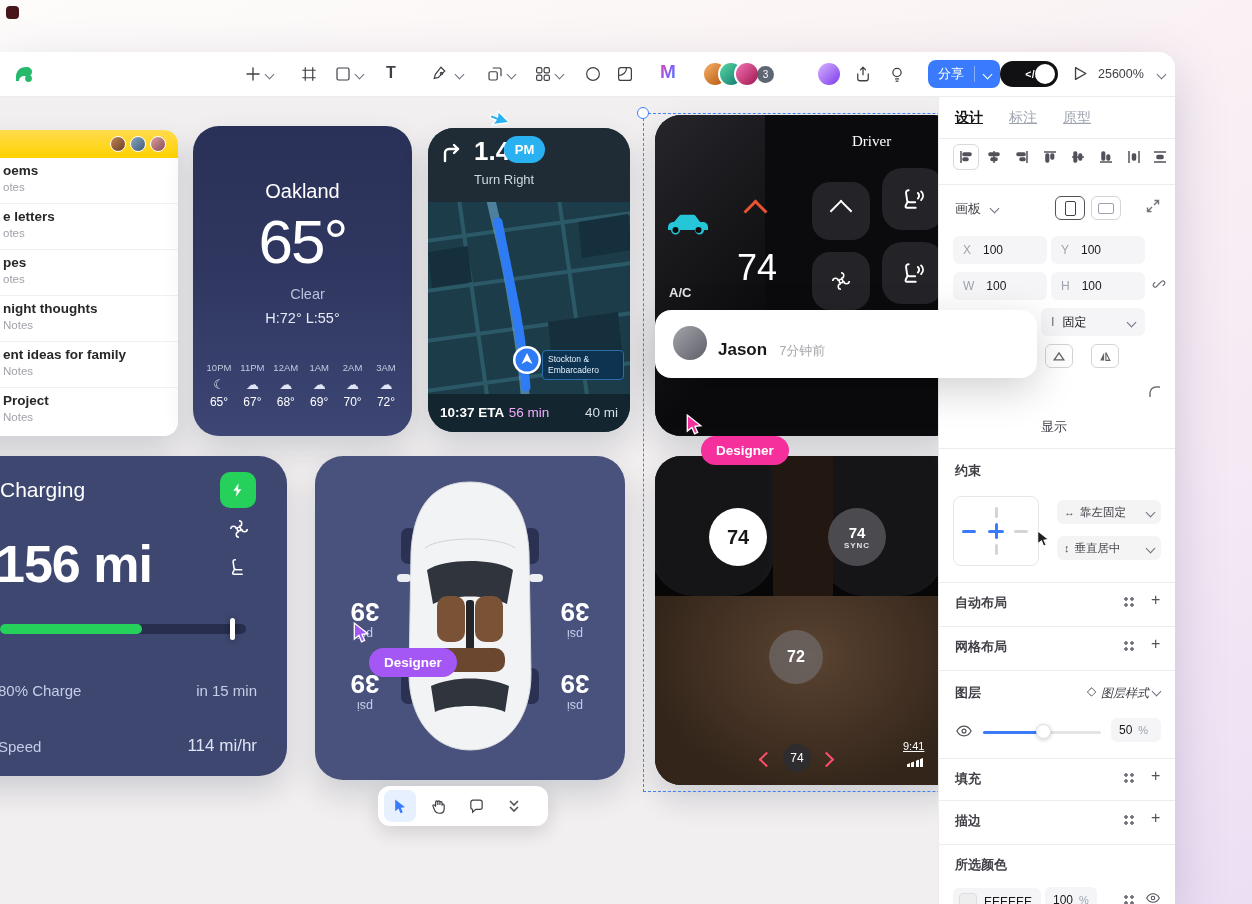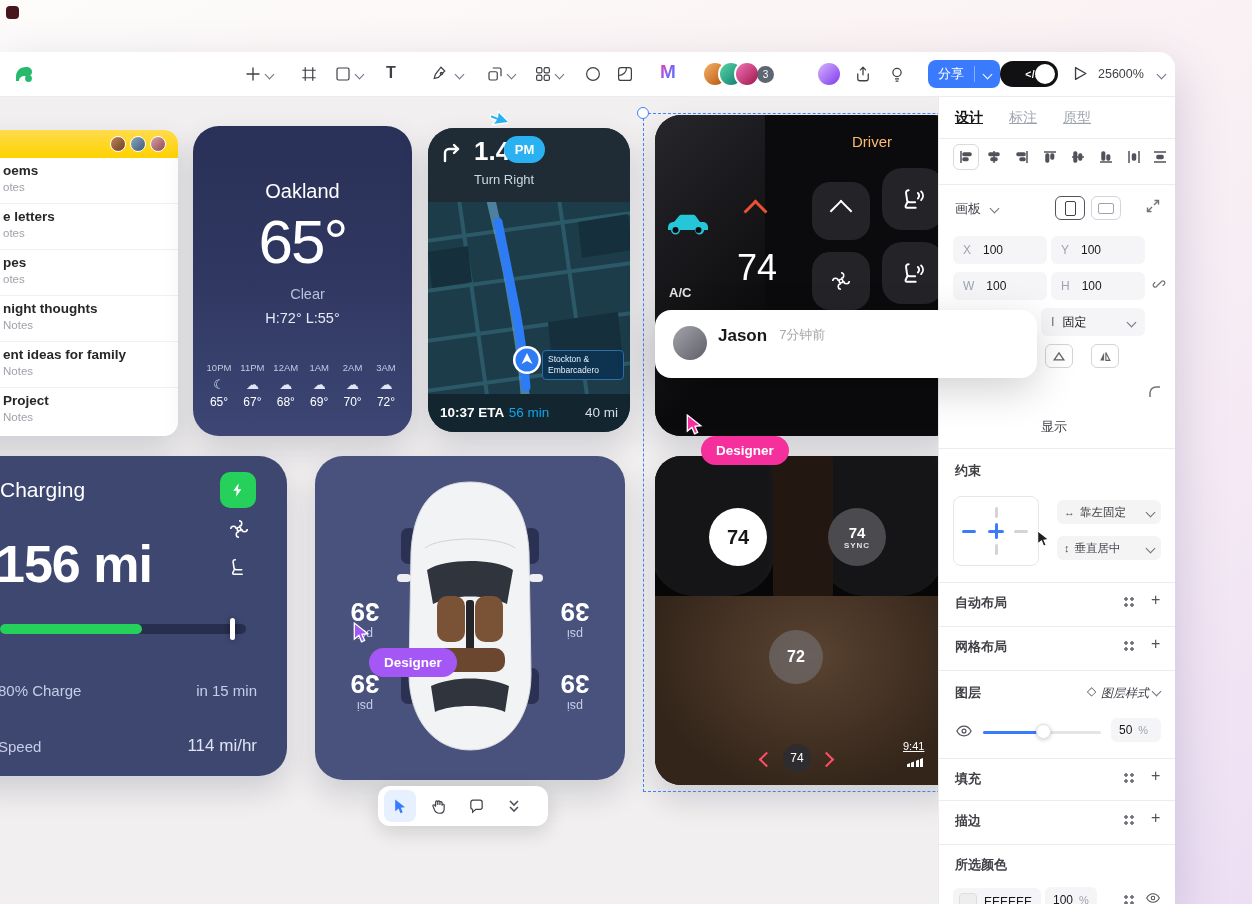--- a/index.html
+++ b/index.html
@@ -61,33 +61,33 @@
   .w-time{font-size:9.5px;color:#c3c9e0;}
   .w-icn{font-size:13px;color:#dfe5f5;margin:4px 0 3px;}
   .w-t{font-size:12px;color:#fff;}
   
   .nav{left:428px;top:32px;width:202px;height:304px;background:#16333f;overflow:hidden;color:#fff;}
   .nav-banner{position:absolute;left:0;top:0;right:0;height:74px;background:#1f2c35;z-index:3;}
   .nav-dist{position:absolute;left:46px;top:8px;font-size:26px;font-weight:700;}
   .nav-instr{position:absolute;left:46px;top:44px;font-size:13px;color:#cdd6dd;}
   .nav-bottom{position:absolute;left:0;bottom:0;right:0;height:38px;background:#132630;z-index:3;}
   .nav-eta{position:absolute;left:12px;top:11px;font-size:13.5px;font-weight:600;}
-  .nav-min{position:absolute;left:0;right:0;top:11px;text-align:center;font-size:13.5px;color:#0ea5e9;}
+  .nav-min{position:absolute;left:0;right:0;top:11px;text-align:center;font-size:13.5px;color:#f0abfc;}
   .nav-mi{position:absolute;right:12px;top:11px;font-size:13.5px;color:#d6dee5;}
   .street-label{position:absolute;left:114px;top:222px;width:70px;background:#0e3350;
                 border:1px solid #2e6da8;border-radius:4px;padding:3px 5px;z-index:2;
                 font-size:8.5px;line-height:11px;color:#e3f0fb;}
   .pm-badge{position:absolute;left:504px;top:40px;width:41px;height:27px;border-radius:14px;
             background:#29b1f2;color:#fff;font-size:13px;font-weight:700;display:flex;
             align-items:center;justify-content:center;z-index:6;}
   
   .driver{left:655px;top:19px;width:305px;height:321px;background:#0b0b0d;overflow:hidden;border-radius:26px;}
   .driver-photo{position:absolute;left:0;top:0;width:110px;height:321px;
                 background:linear-gradient(135deg,#26262b,#0b0b0d 75%);}
-  .driver-lbl{position:absolute;left:197px;top:18px;font-size:15px;color:#fdba74;}
+  .driver-lbl{position:absolute;left:197px;top:18px;font-size:15px;color:#ffffff;font-family:Liberation Serif, serif;}
   .ac-lbl{position:absolute;left:14px;top:170px;font-size:13px;font-weight:600;color:#e4e4e7;}
   .chev-up{display:inline-block;width:14px;height:14px;border-style:solid;border-color:#ea5230;
            border-width:3px 3px 0 0;transform:rotate(-45deg);}
   .drv-temp{position:absolute;left:82px;top:132px;font-size:36px;font-weight:500;color:#fff;}
   .drv-btn{position:absolute;background:#242428;border-radius:18px;display:flex;
            align-items:center;justify-content:center;}
   
   .selection{position:absolute;left:643px;top:17px;width:470px;height:677px;
              border:1.5px dashed #3f82f8;pointer-events:none;z-index:5;}
   .sel-dot{position:absolute;left:637px;top:11px;width:10px;height:10px;border-radius:50%;
@@ -163,21 +163,21 @@
   .slider-handle{position:absolute;left:97px;top:628px;width:15px;height:15px;border-radius:50%;background:#fff;
                  border:1px solid #e0e0e3;box-shadow:0 1px 4px rgba(0,0,0,.2);box-sizing:border-box;}
   .val-box{position:absolute;height:24px;background:#f5f5f7;border-radius:6px;display:flex;
            align-items:center;padding:0 8px;box-sizing:border-box;}
   .val-box .v{font-size:12px;color:#18181b;}
   .val-box .u{font-size:11px;color:#9ca3af;margin-left:6px;}
   .swatch{width:18px;height:18px;border-radius:4px;background:#eee;border:1px solid #ddd;box-sizing:border-box;}
   
   .popup{position:absolute;left:655px;top:258px;width:382px;border-radius:16px;background:#fff;
          box-shadow:0 12px 40px rgba(0,0,0,.18);z-index:30;padding:16px 18px 18px;box-sizing:border-box;}
-  .pp-head{display:flex;align-items:flex-start;}
+  .pp-head{display:flex;align-items:flex-end;}
   .pp-av{width:34px;height:34px;border-radius:50%;background:linear-gradient(135deg,#a3a3ab,#5f5f68);margin-right:11px;}
   .pp-name{font-size:17px;font-weight:700;color:#18181b;}
   .pp-time{font-size:13px;color:#a8a8ad;margin-left:12px;}
   .pp-body{margin-left:45px;margin-top:5px;font-size:15.5px;color:#1f1f23;line-height:27px;}
   .name-badge{position:absolute;height:29px;border-radius:15px;color:#fff;font-size:13.5px;font-weight:600;
               display:flex;align-items:center;padding:0 15px;z-index:35;}
   .badge-pink{background:#f5309c;}
   .badge-purple{background:#a457f5;}
   .badge-d-pink{left:701px;top:384px;}
   .cursor-svg{position:absolute;z-index:36;}

